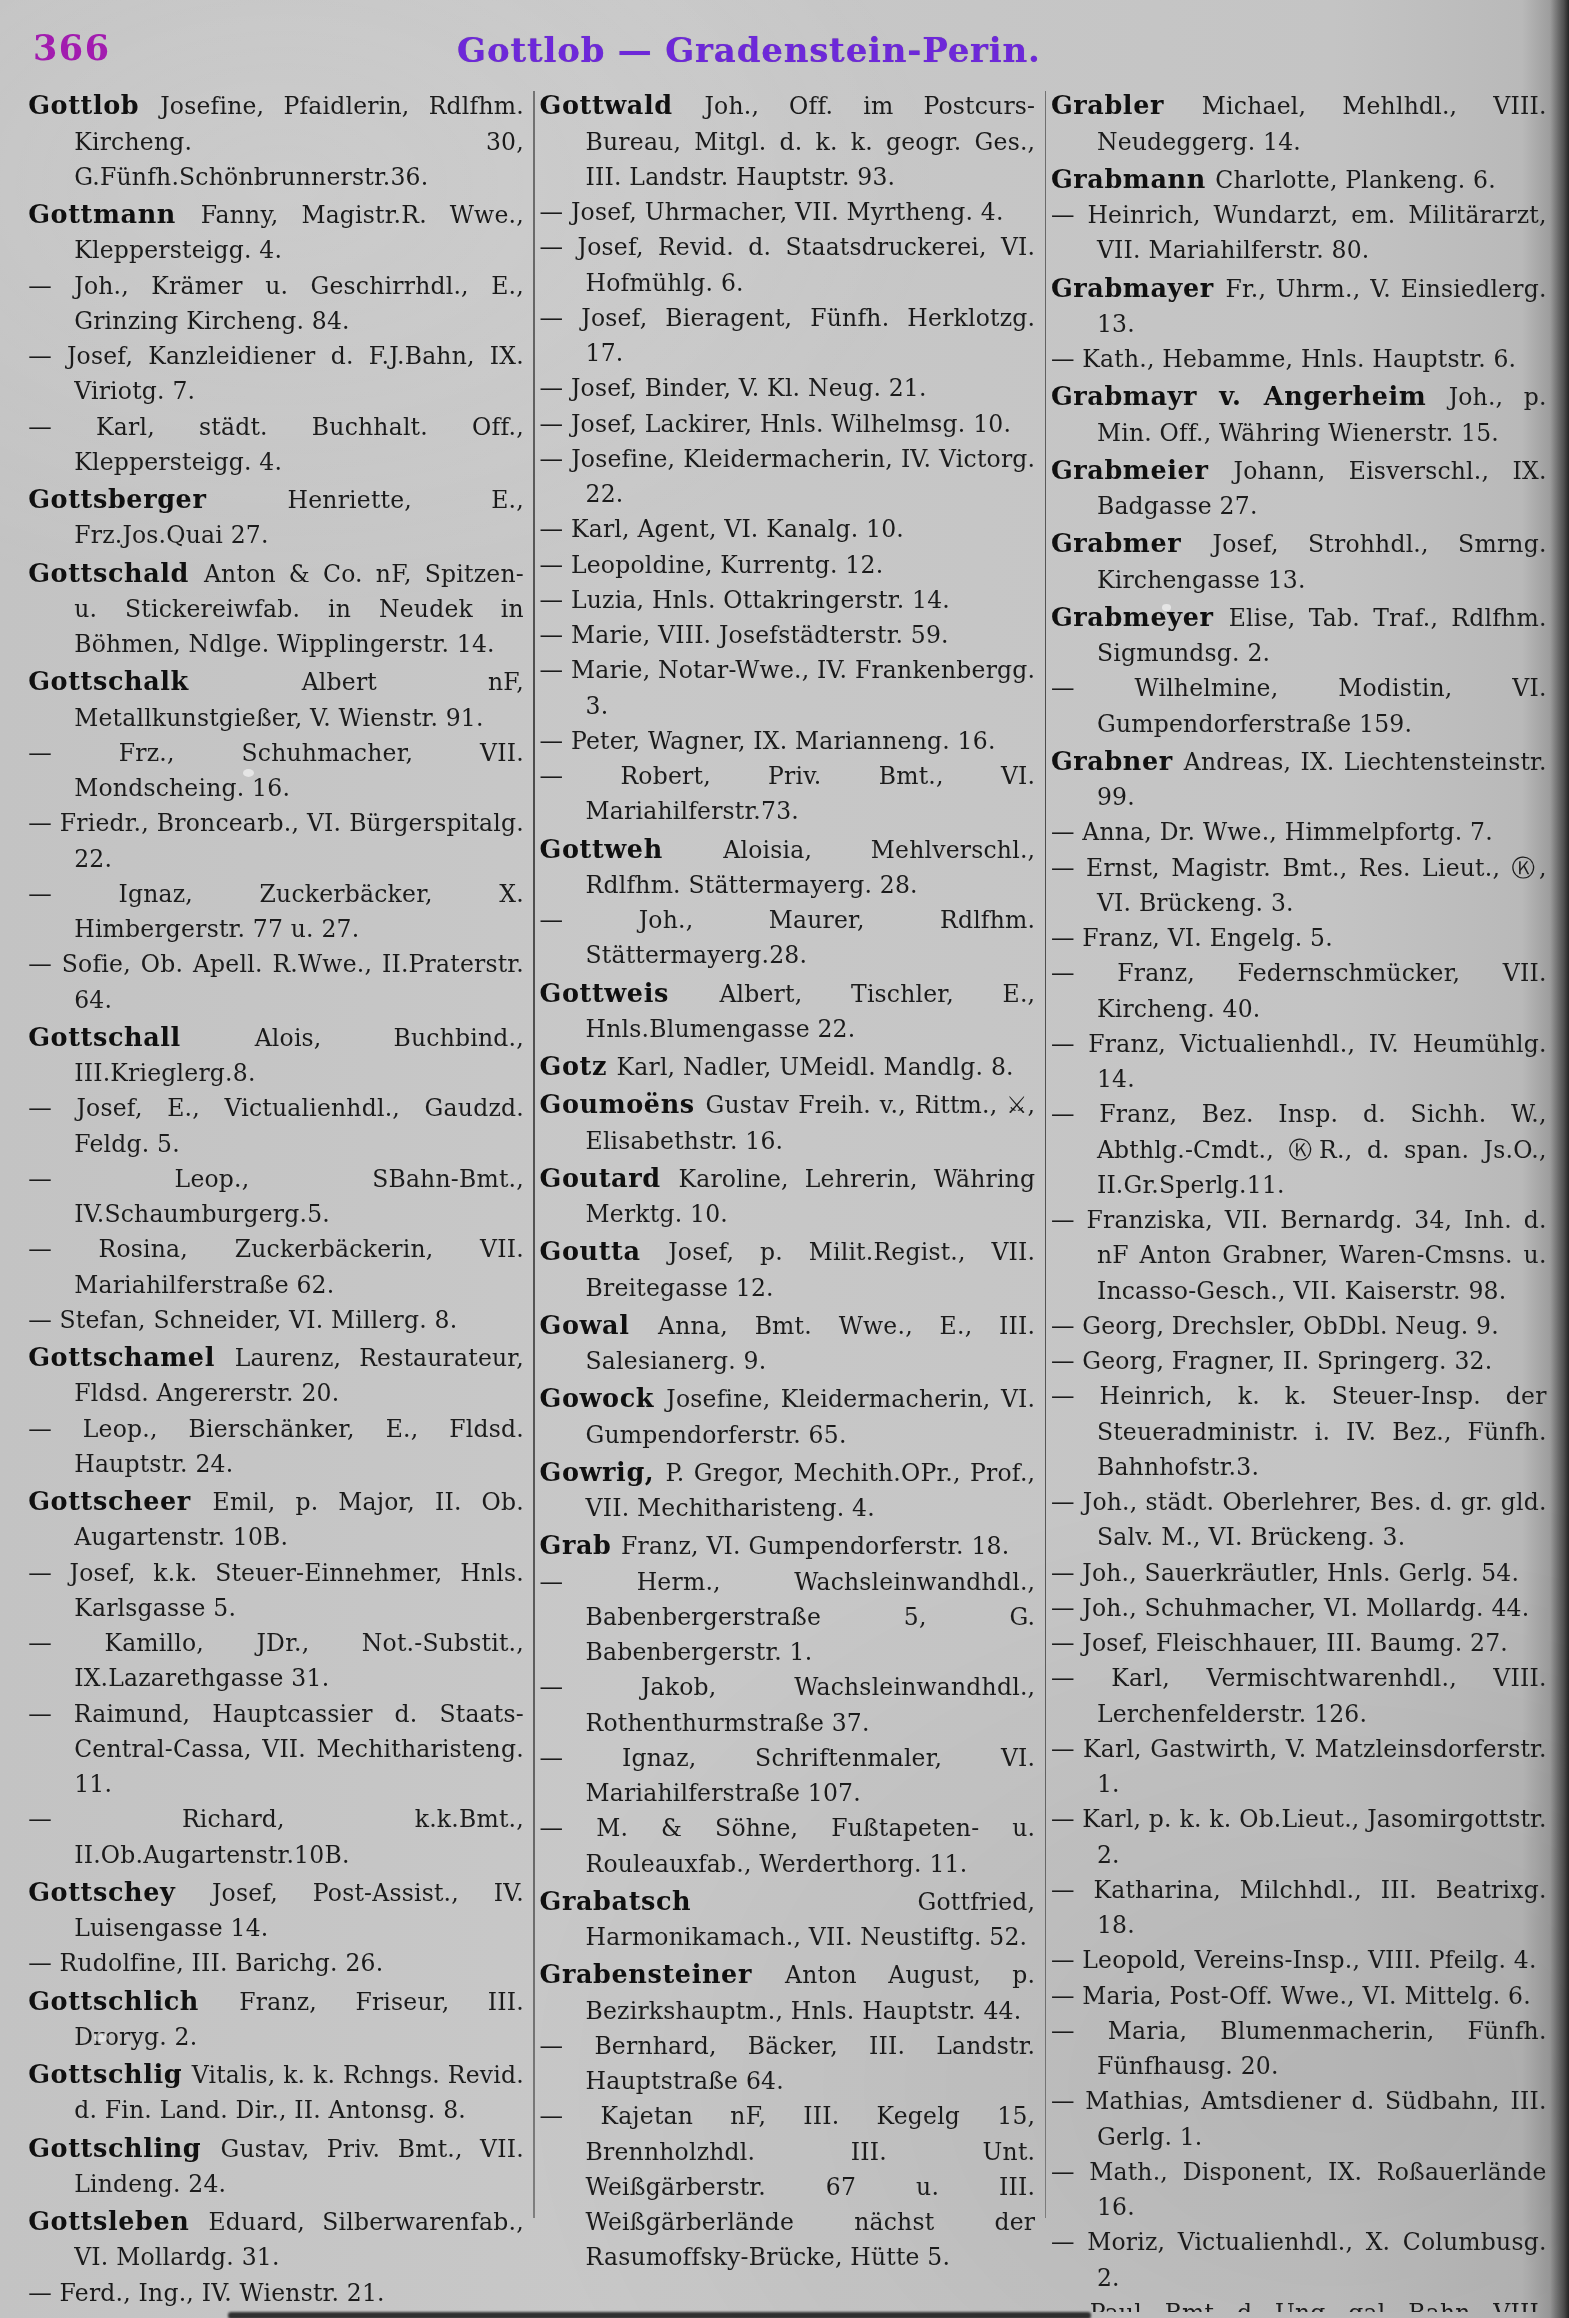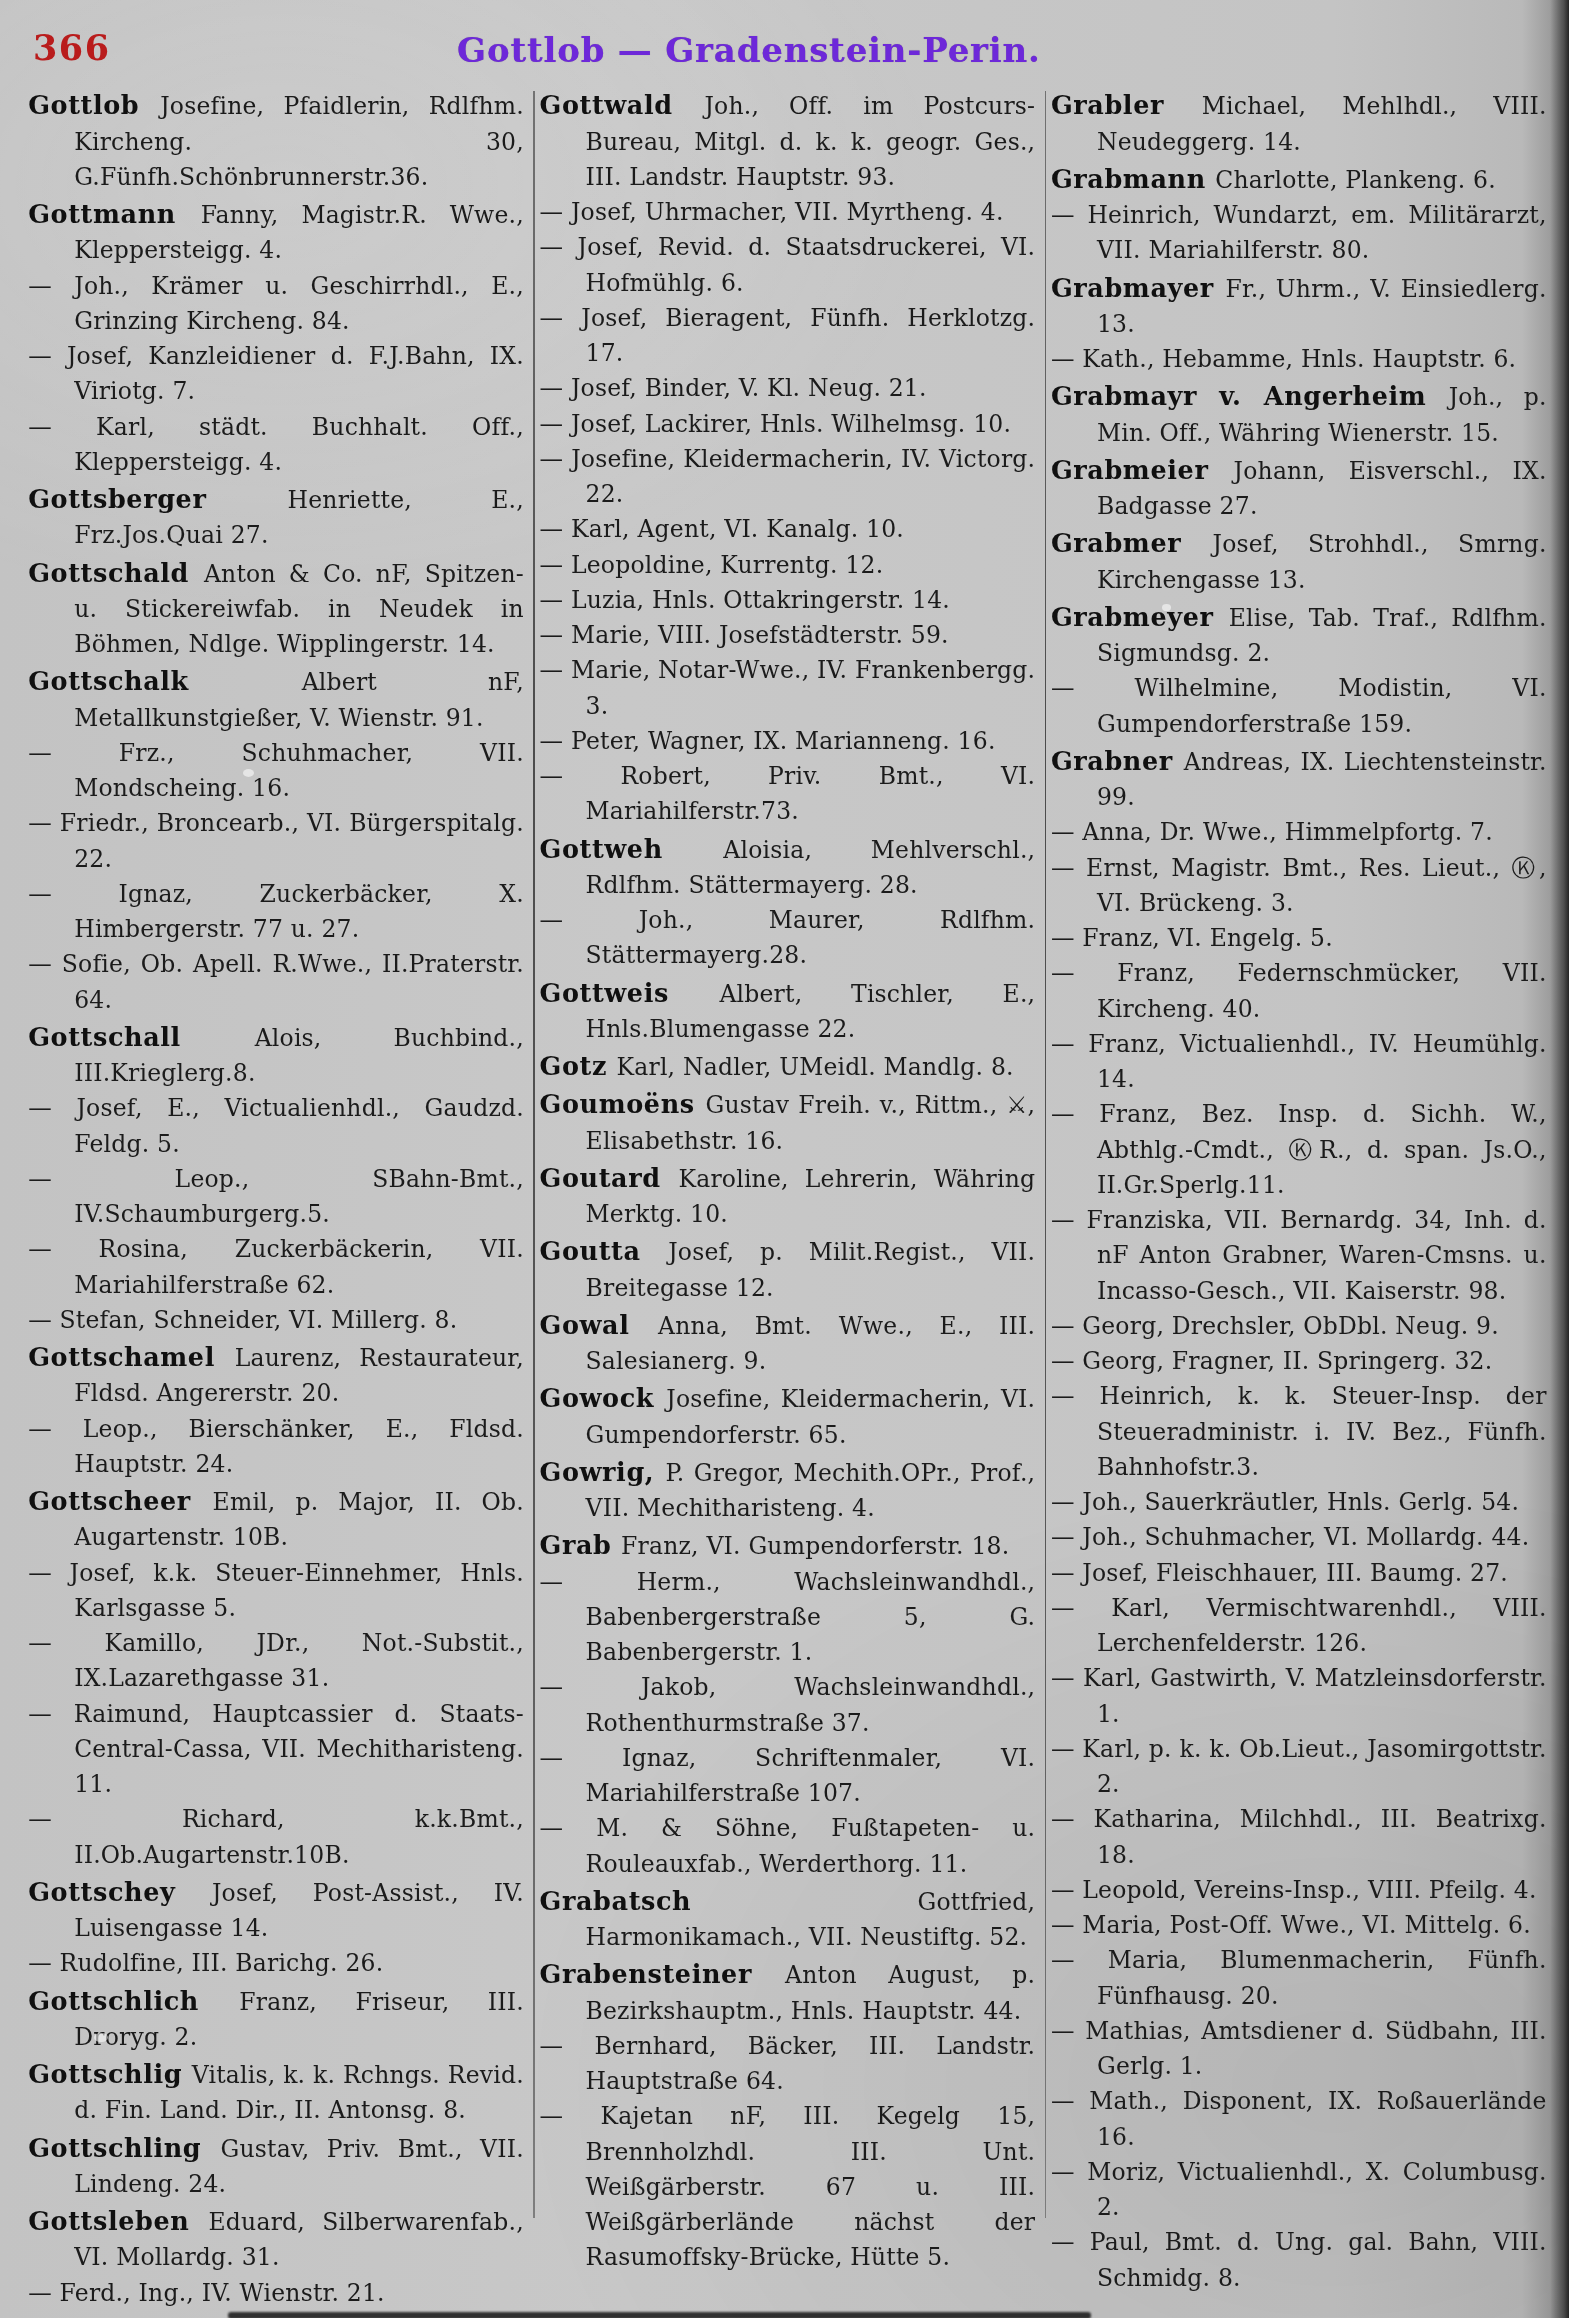--- a/index.html
+++ b/index.html
@@ -11,21 +11,21 @@
       linear-gradient(90deg,#c3c3c3 0%,#c8c8c8 40%,#c4c4c4 85%,#b9b9b9 97%,#8a8a8a 100%),
       #c6c6c6;
     background-color:#c6c6c6;
     font-family:"DejaVu Serif","DejaVu Sans","Liberation Serif",serif;
     color:#161616;
   }
   .page{position:absolute;inset:0;padding:12.6px 14px 0 23.5px;box-sizing:border-box;}
   .header{position:relative;height:66px;}
   .pageno{
     position:absolute;left:9.4px;top:14px;
-    font-weight:bold;font-size:35px;letter-spacing:1.6px;color:#b91c1c;
+    font-weight:bold;font-size:35px;letter-spacing:1.6px;color:#a21caf;
   }
   .title{
     position:absolute;left:50%;top:17.3px;transform:translateX(-57%);
     font-weight:bold;font-size:34px;letter-spacing:0.8px;white-space:nowrap;color:#6d28d9;
     text-shadow:0 0 0.8px rgba(0,0,0,0.35);
   }
   .cols{display:flex;align-items:stretch;height:2229px;margin-top:4.7px;}
   .col{flex:1 1 0;padding:3.1px 9.4px 0 4.7px;box-sizing:border-box;overflow:hidden;}
   .sep{width:1.6px;background:linear-gradient(#555 0%,#222 30%,#333 70%,#666 100%);opacity:0.75;margin-top:7.8px;margin-bottom:94px;}
   .entry{
@@ -142,20 +142,21 @@
         <div class="entry"><span class="dash">— </span>Anna, Dr. Wwe., Himmelpfortg. 7.</div>
         <div class="entry"><span class="dash">— </span>Ernst, Magistr. Bmt., Res. Lieut., Ⓚ, VI. Brückeng. 3.</div>
         <div class="entry"><span class="dash">— </span>Franz, VI. Engelg. 5.</div>
         <div class="entry"><span class="dash">— </span>Franz, Federnschmücker, VII. Kircheng. 40.</div>
         <div class="entry"><span class="dash">— </span>Franz, Victualienhdl., IV. Heumühlg. 14.</div>
         <div class="entry"><span class="dash">— </span>Franz, Bez. Insp. d. Sichh. W., Abthlg.-Cmdt., ⓀR., d. span. Js.O., II.Gr.Sperlg.11.</div>
         <div class="entry"><span class="dash">— </span>Franziska, VII. Bernardg. 34, Inh. d. nF Anton Grabner, Waren-Cmsns. u. Incasso-Gesch., VII. Kaiserstr. 98.</div>
         <div class="entry"><span class="dash">— </span>Georg, Drechsler, ObDbl. Neug. 9.</div>
         <div class="entry"><span class="dash">— </span>Georg, Fragner, II. Springerg. 32.</div>
         <div class="entry"><span class="dash">— </span>Heinrich, k. k. Steuer-Insp. der Steueradministr. i. IV. Bez., Fünfh. Bahnhofstr.3.</div>
+        <div class="entry"><span class="dash">— </span>Joh., städt. Oberlehrer, Bes. d. gr. gld. Salv. M., VI. Brückeng. 3.</div>
         <div class="entry"><span class="dash">— </span>Joh., Sauerkräutler, Hnls. Gerlg. 54.</div>
         <div class="entry"><span class="dash">— </span>Joh., Schuhmacher, VI. Mollardg. 44.</div>
         <div class="entry"><span class="dash">— </span>Josef, Fleischhauer, III. Baumg. 27.</div>
         <div class="entry"><span class="dash">— </span>Karl, Vermischtwarenhdl., VIII. Lerchenfelderstr. 126.</div>
         <div class="entry"><span class="dash">— </span>Karl, Gastwirth, V. Matzleinsdorferstr. 1.</div>
         <div class="entry"><span class="dash">— </span>Karl, p. k. k. Ob.Lieut., Jasomirgottstr. 2.</div>
         <div class="entry"><span class="dash">— </span>Katharina, Milchhdl., III. Beatrixg. 18.</div>
         <div class="entry"><span class="dash">— </span>Leopold, Vereins-Insp., VIII. Pfeilg. 4.</div>
         <div class="entry"><span class="dash">— </span>Maria, Post-Off. Wwe., VI. Mittelg. 6.</div>
         <div class="entry"><span class="dash">— </span>Maria, Blumenmacherin, Fünfh. Fünfhausg. 20.</div>

